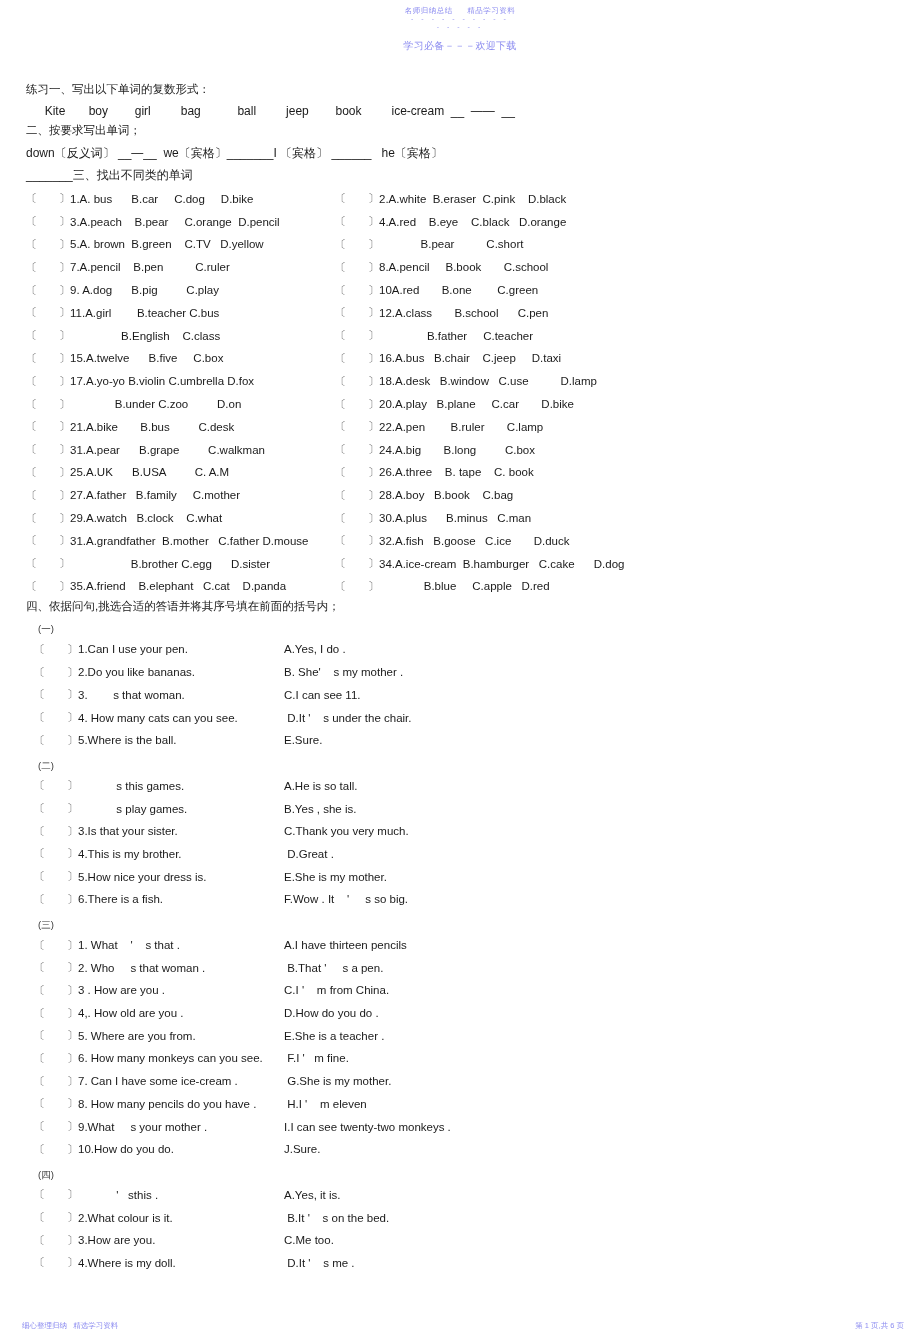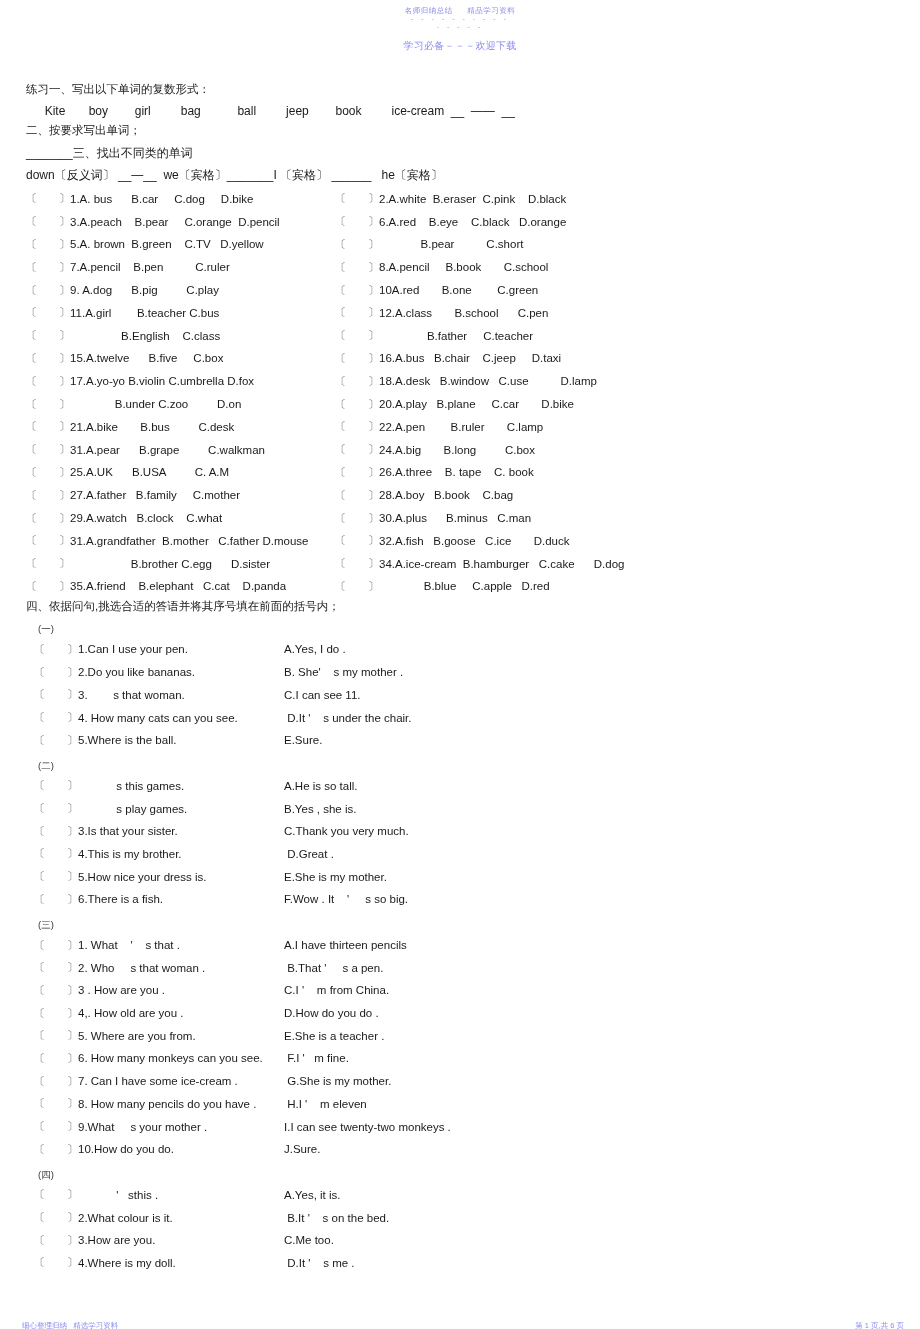--- a/index.html
+++ b/index.html
@@ -161,31 +161,31 @@
     <div class="wm-dash">- - - - -</div>
     <div class="wm-line2">学习必备－－－欢迎下载</div>
   </div>
 
   <div class="content">
 
     <div class="sec-title">练习一、写出以下单词的复数形式：</div>
     <div class="fill-line indent u">  Kite       boy        girl         bag           ball         jeep        book         ice-cream  __  ——  __</div>
 
     <div class="sec-title">二、按要求写出单词；</div>
+    <div class="fill-line">down〔反义词〕 __—__  we〔宾格〕_______I 〔宾格〕 ______   he〔宾格〕</div>
     <div class="fill-line"><span class="u">_______</span><span>三、找出不同类的单词</span></div>
-    <div class="fill-line">down〔反义词〕 __—__  we〔宾格〕_______I 〔宾格〕 ______   he〔宾格〕</div>
 
     <div class="mc-grid">
         <div class="mc-row">
           <div class="mc-cell left"><span class="brk"><span class="b1">〔</span><span>〕</span></span><span class="mc-text">1.A. bus      B.car     C.dog     D.bike</span></div>
           <div class="mc-cell right"><span class="brk"><span class="b1">〔</span><span>〕</span></span><span class="mc-text">2.A.white  B.eraser  C.pink    D.black</span></div>
         </div>
         <div class="mc-row">
           <div class="mc-cell left"><span class="brk"><span class="b1">〔</span><span>〕</span></span><span class="mc-text">3.A.peach    B.pear     C.orange  D.pencil</span></div>
-          <div class="mc-cell right"><span class="brk"><span class="b1">〔</span><span>〕</span></span><span class="mc-text">6.A.red    B.eye    C.black   D.orange</span></div>
+          <div class="mc-cell right"><span class="brk"><span class="b1">〔</span><span>〕</span></span><span class="mc-text">4.A.red    B.eye    C.black   D.orange</span></div>
         </div>
         <div class="mc-row">
           <div class="mc-cell left"><span class="brk"><span class="b1">〔</span><span>〕</span></span><span class="mc-text">5.A. brown  B.green    C.TV   D.yellow</span></div>
           <div class="mc-cell right"><span class="brk"><span class="b1">〔</span><span>〕</span></span><span class="mc-text">             B.pear          C.short</span></div>
         </div>
         <div class="mc-row">
           <div class="mc-cell left"><span class="brk"><span class="b1">〔</span><span>〕</span></span><span class="mc-text">7.A.pencil    B.pen          C.ruler</span></div>
           <div class="mc-cell right"><span class="brk"><span class="b1">〔</span><span>〕</span></span><span class="mc-text">8.A.pencil     B.book       C.school</span></div>
         </div>
         <div class="mc-row">

